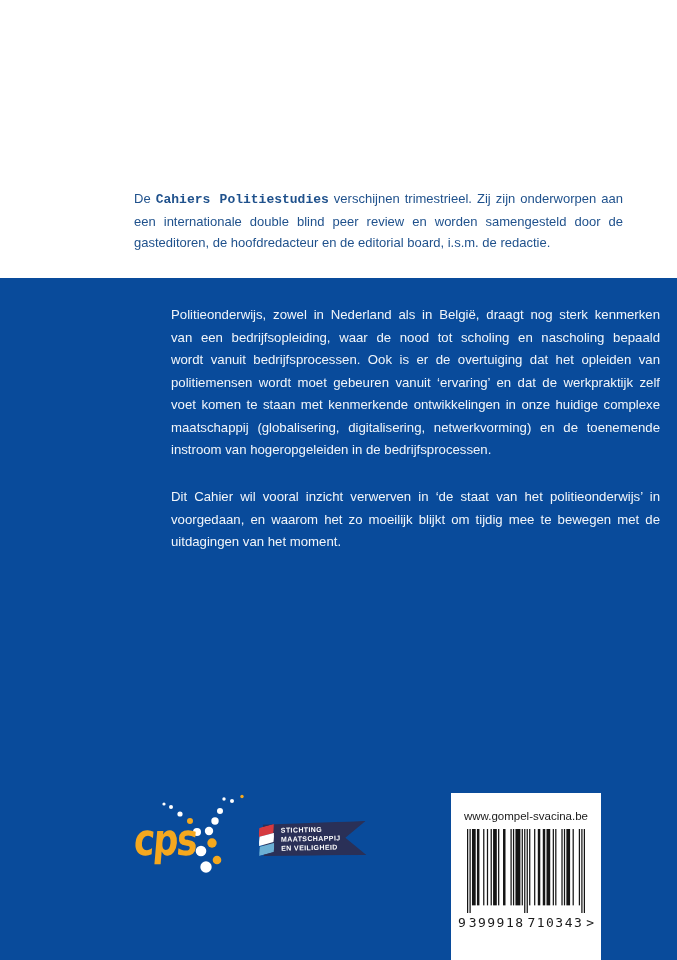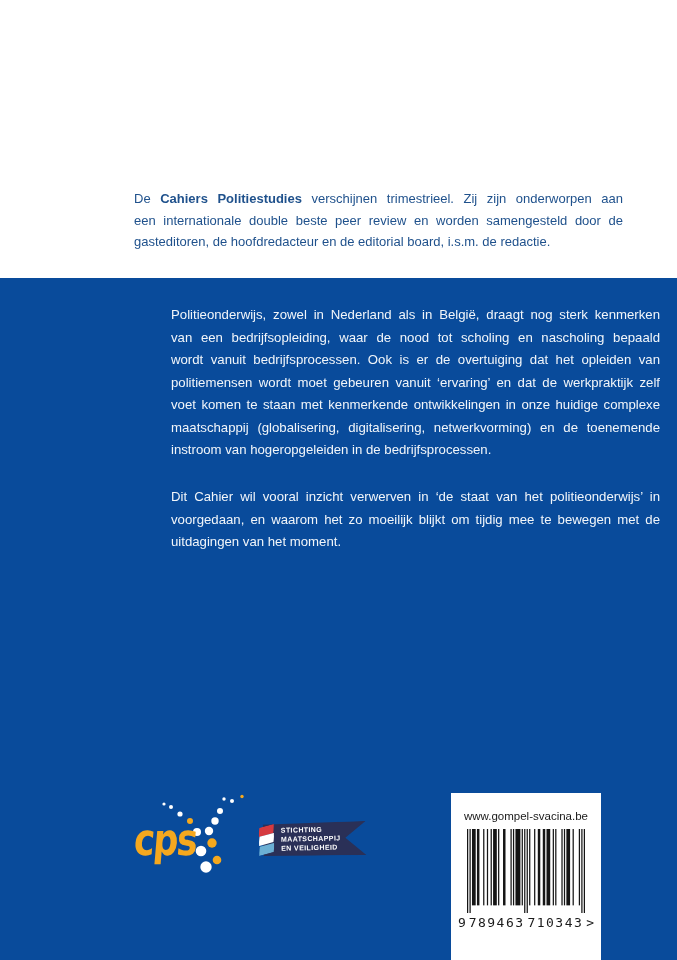--- a/index.html
+++ b/index.html
@@ -11,21 +11,21 @@
     --flag-red:#d63a3f;
     --flag-blue:#6cb0d4;
   }
   html,body{margin:0;padding:0;background:#ffffff;}
   body{width:677px;height:960px;font-family:"Liberation Sans",sans-serif;}
   .cover{position:relative;width:677px;height:960px;background:#ffffff;overflow:hidden;}
 
   
   .intro-block{position:absolute;left:134px;top:188px;width:489px;
     color:var(--intro-text);font-size:13px;line-height:21.6px;}
-  .intro-block b{font-weight:bold;}
+  .intro-block b{font-weight:bold;font-family:Liberation Mono, monospace;}
 
   
   .jline{text-align:justify;text-align-last:justify;}
   .lline{text-align:left;}
 
   
   .blue-panel{position:absolute;left:0;top:278px;width:677px;height:682px;
     background:var(--panel-blue);}
   .para{position:absolute;left:134px;width:489px;color:var(--body-text);
     font-size:13.2px;line-height:22.5px;margin-left:37px;}
@@ -66,21 +66,21 @@
     font-family:"DejaVu Sans Mono",monospace;font-size:13px;}
   .bc-digits .grp{letter-spacing:1.5px;}
 </style>
 </head>
 <body>
 
 <div class="cover">
 
   <section class="intro-block">
     <div class="jline"><span>De </span><b>Cahiers Politiestudies</b><span> verschijnen trimestrieel. Zij zijn onderworpen aan</span></div>
-    <div class="jline">een internationale double beste peer review en worden samengesteld door de</div>
+    <div class="jline">een internationale double blind peer review en worden samengesteld door de</div>
     <div class="lline">gasteditoren, de hoofdredacteur en de editorial board, i.s.m. de redactie.</div>
   </section>
 
   <section class="blue-panel">
 
     <div class="para para-1">
       <div class="jline">Politieonderwijs, zowel in Nederland als in België, draagt nog sterk kenmerken</div>
       <div class="jline">van een bedrijfsopleiding, waar de nood tot scholing en nascholing bepaald</div>
       <div class="jline">wordt vanuit bedrijfsprocessen. Ook is er de overtuiging dat het opleiden van</div>
       <div class="jline">politiemensen wordt moet gebeuren vanuit ‘ervaring’ en dat de werkpraktijk zelf</div>
@@ -161,20 +161,20 @@
           <rect x="76" y="0" width="1" height="80" fill="#151515"></rect>
           <rect x="78" y="0" width="1" height="80" fill="#151515"></rect>
           <rect x="80" y="0" width="3" height="80" fill="#151515"></rect>
           <rect x="85" y="0" width="1" height="80" fill="#151515"></rect>
           <rect x="90" y="0" width="1" height="80" fill="#151515"></rect>
           <rect x="92" y="0" width="1" height="88" fill="#151515"></rect>
           <rect x="94" y="0" width="1" height="88" fill="#151515"></rect>
         </svg>
       <div class="bc-digits">
         <span>9</span>
-        <span class="grp">789463</span>
+        <span class="grp">399918</span>
         <span class="grp">710343</span>
         <span>&gt;</span>
       </div>
     </div>
 
   </section>
 </div>
 
 </body></html>

